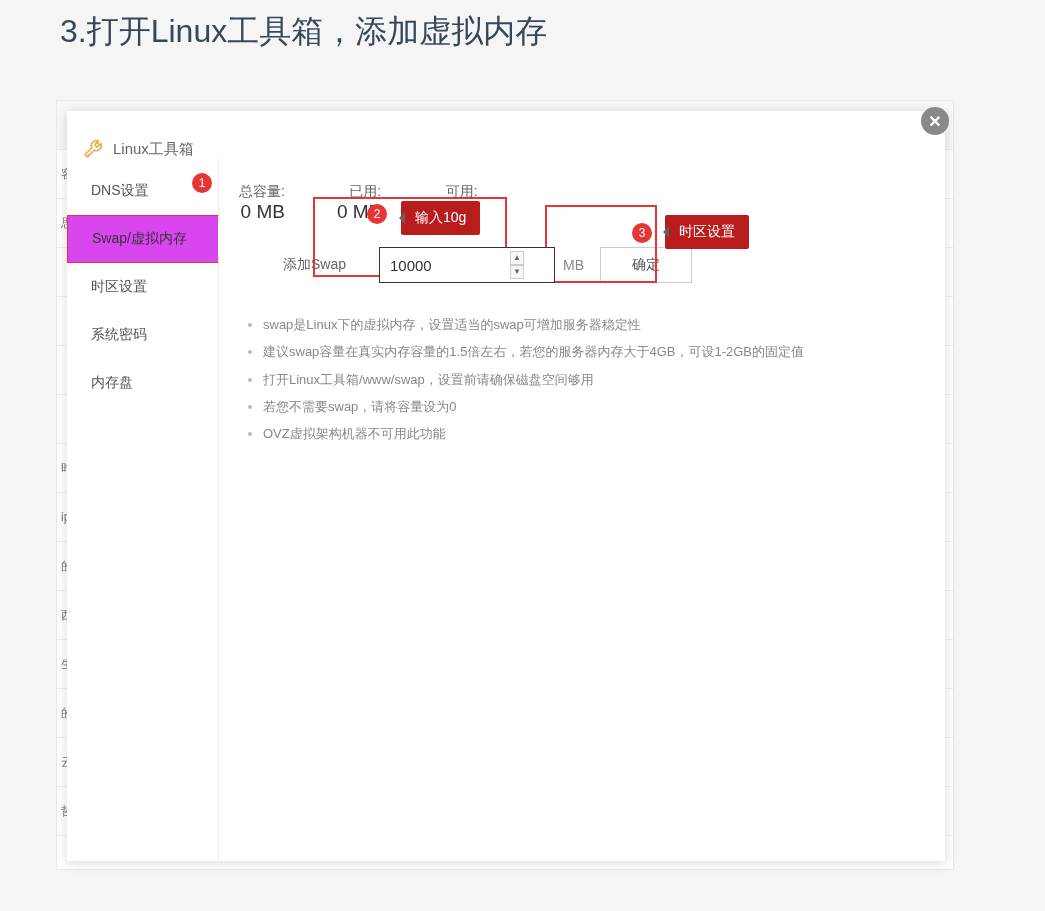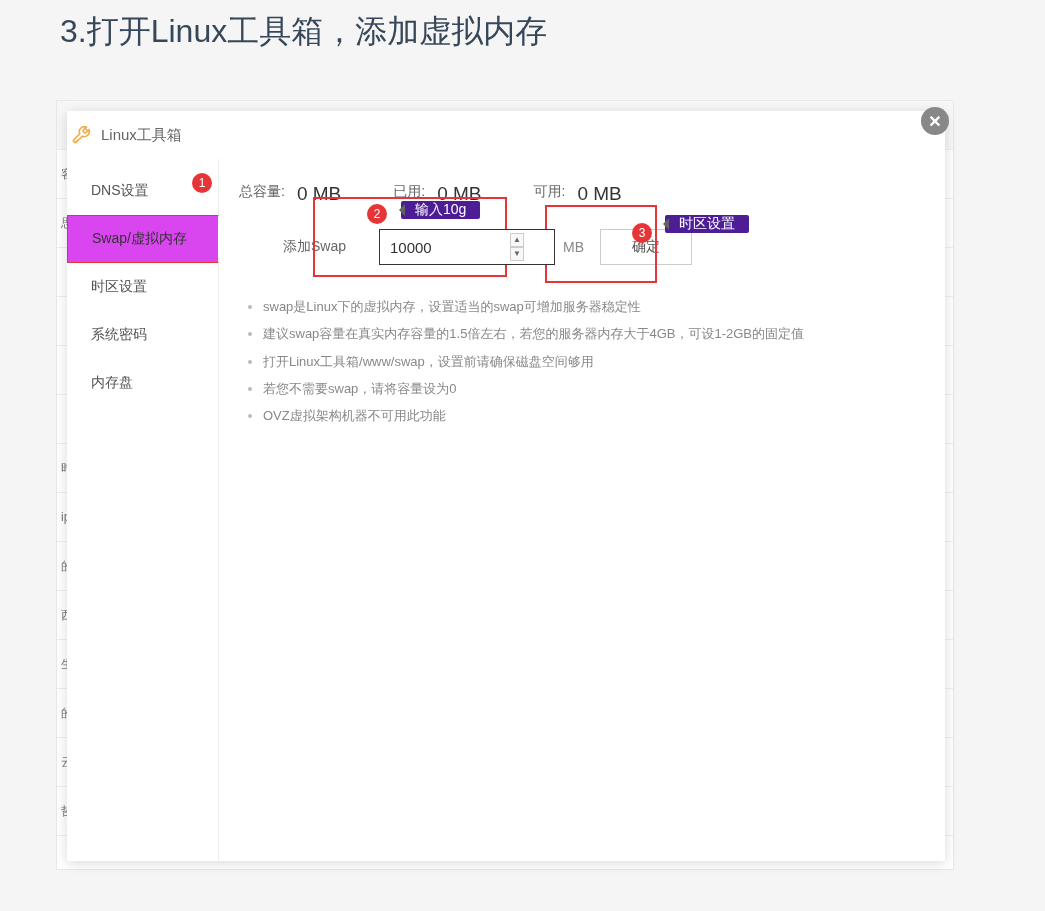--- a/index.html
+++ b/index.html
@@ -53,22 +53,22 @@
       top: 10px;
       left: 10px;
       width: 878px;
       height: 750px;
       background: #fff;
       box-shadow: 0 2px 12px rgba(0,0,0,0.15);
     }
     .dialog-header {
       height: 48px;
       display: flex;
-      align-items: center;
-      padding: 0 4px;
+      align-items: flex-end;
+      padding: 0 16px;
       gap: 10px;
     }
     .tools-icon {
       width: 20px;
       height: 20px;
       color: #f0ad4e;
     }
     .dialog-title {
       color: #666;
       font-size: 15px;
@@ -122,22 +122,23 @@
     }
     .stats-row {
       display: flex;
       gap: 52px;
       font-size: 14px;
       color: #666;
       margin-bottom: 24px;
     }
     .stat-item {
       display: flex;
-      align-items: flex-start;
-      gap: 12px;
+      align-items: flex-end;
+      gap: 0;
+      flex-direction: column;
     }
     .stat-value {
       font-size: 19px;
       color: #333;
     }
     .swap-row {
       display: flex;
       align-items: center;
       gap: 16px;
       margin-bottom: 28px;
@@ -220,24 +221,24 @@
       align-items: center;
       justify-content: center;
       position: absolute;
       font-weight: 500;
     }
     .badge-1 { top: 14px; left: -27px; }
     .badge-2 { top: 45px; left: 148px; }
     .badge-3 { top: 64px; left: 413px; }
     .tooltip {
       position: absolute;
-      background: #4c1d95;
+      background: #b91c1c;
       color: #fff;
       font-size: 14px;
-      padding: 0 14px;
+      padding: 8px 14px;
       border-radius: 2px;
     }
     .tooltip::before {
       content: '';
       position: absolute;
       left: -8px;
       top: 50%;
       transform: translateY(-50%);
       border: 6px solid transparent;
       border-right-color: #626262;

